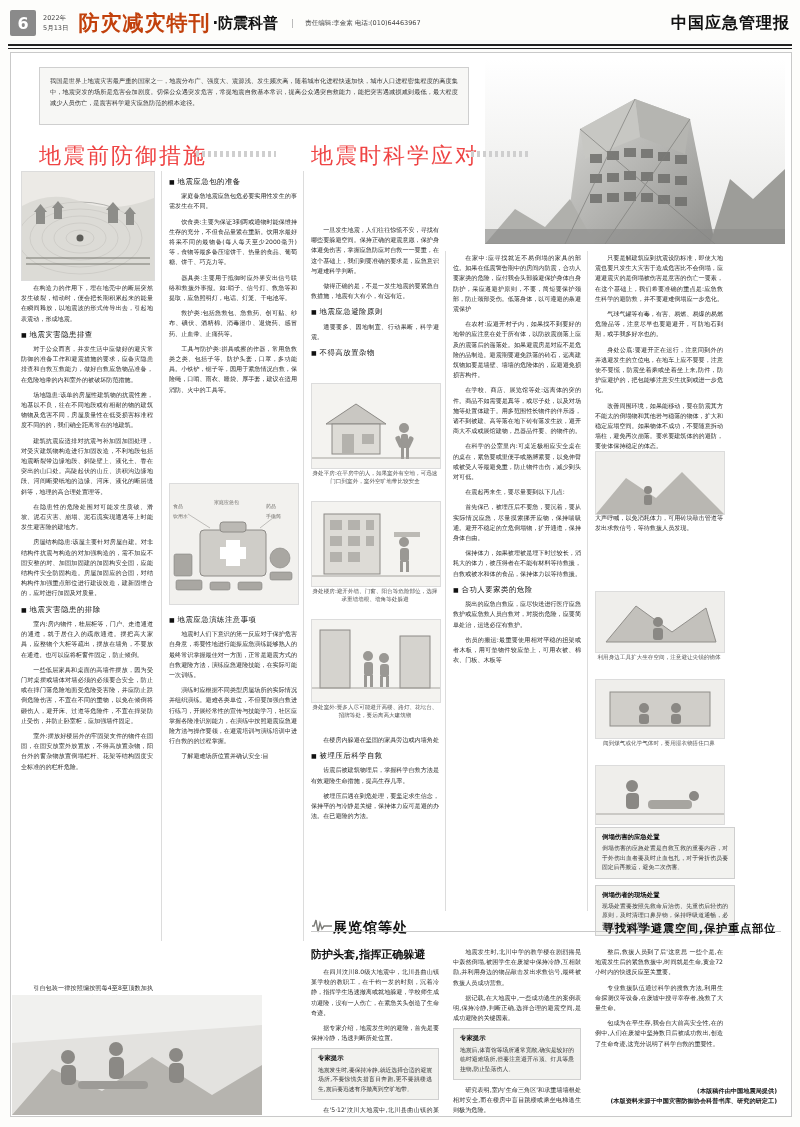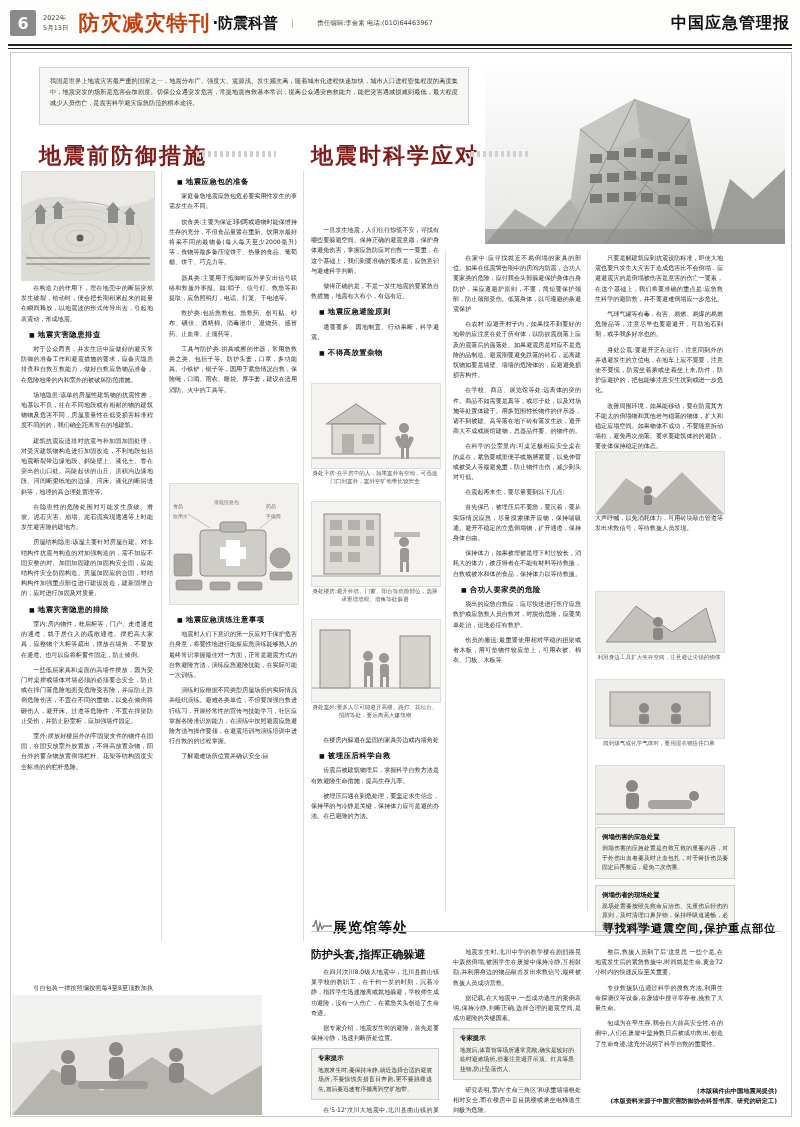--- a/index.html
+++ b/index.html
@@ -5,43 +5,43 @@
   html,body{margin:0;padding:0;background:#ffffff;}
   body{width:800px;height:1127px;font-family:"DejaVu Sans","Liberation Sans",sans-serif;color:#1a1a1a;overflow:hidden;position:relative;}
   .page{width:800px;height:1127px;position:relative;background:#fdfdfb;}
 
   
   .masthead{position:absolute;left:0;top:0;width:800px;height:46px;display:flex;align-items:center;padding:0 10px;box-sizing:border-box;}
   .pagenum{width:26px;height:26px;background:#8a8a8a;color:#fff;display:flex;align-items:center;justify-content:center;font-size:16px;font-weight:bold;border-radius:2px;}
   .datebox{margin-left:7px;font-size:6.5px;line-height:10px;color:#444;}
   .mh-title{margin-left:10px;font-size:21px;font-weight:bold;letter-spacing:1px;color:#c2410c;}
   .mh-sub{margin-left:2px;font-size:15px;font-weight:bold;color:#111;}
-  .mh-editor{margin-left:14px;font-size:6.5px;color:#444;border-left:1px solid #bbb;padding-left:24px;}
+  .mh-editor{margin-left:14px;font-size:6.5px;color:#444;border-left:1px solid #bbb;padding-left:12px;}
   .mh-right{margin-left:auto;font-size:16px;font-weight:bold;color:#111;letter-spacing:1px;}
   .mh-rule{position:absolute;left:8px;top:44px;width:784px;height:2px;background:#222;}
   .mh-rule2{position:absolute;left:8px;top:47.5px;width:784px;height:1px;background:#222;}
 
   
   .frame{position:absolute;left:10px;top:52px;width:780px;height:1063px;border:1px solid #c9c9c9;background:#fff;overflow:hidden;}
 
   
   .intro{position:absolute;left:28px;top:14px;width:430px;height:58px;border:1px solid #cfcfcf;background:#f7f7f5;padding:7px 10px;box-sizing:border-box;font-size:6.2px;line-height:11px;color:#333;text-align:justify;}
 
   
   .photo-tr{position:absolute;right:6px;top:6px;width:300px;height:185px;overflow:hidden;}
   .photo-tr svg{display:block;}
 
   
-  .h-main{position:absolute;font-size:22px;font-weight:bold;letter-spacing:2px;color:#7f1d1d;}
+  .h-main{position:absolute;font-size:22px;font-weight:normal;letter-spacing:2px;color:#ef4444;}
   .h-rule{position:absolute;height:6px;background:repeating-linear-gradient(90deg,#cfcfcf 0 3px,transparent 3px 6px);}
 
   
   .col{position:absolute;font-size:6.1px;line-height:10.2px;color:#2a2a2a;text-align:justify;}
   .col p{margin:0 0 5px 0;text-indent:2em;}
-  .sub{font-weight:bold;font-size:7.4px;color:#111;margin:6px 0 4px 8px;text-indent:0;letter-spacing:.5px;}
+  .sub{font-weight:normal;font-size:7.4px;color:#111;margin:6px 0 4px 0;text-indent:0;letter-spacing:.5px;}
   .sub::before{content:"■ ";font-size:6px;}
   .vline{position:absolute;width:1px;background:#dcdcdc;}
 
   
   .figbox{position:absolute;border:1px solid #dcdcdc;background:#f6f6f4;overflow:hidden;}
   .figcap{font-size:5.6px;color:#555;text-align:center;line-height:8px;}
 
   
   .caseline{position:absolute;left:300px;top:878px;width:470px;height:1px;background:#c9c9c9;}
   .case-h{position:absolute;left:322px;top:866px;font-size:14px;font-weight:bold;color:#111;letter-spacing:1px;}

